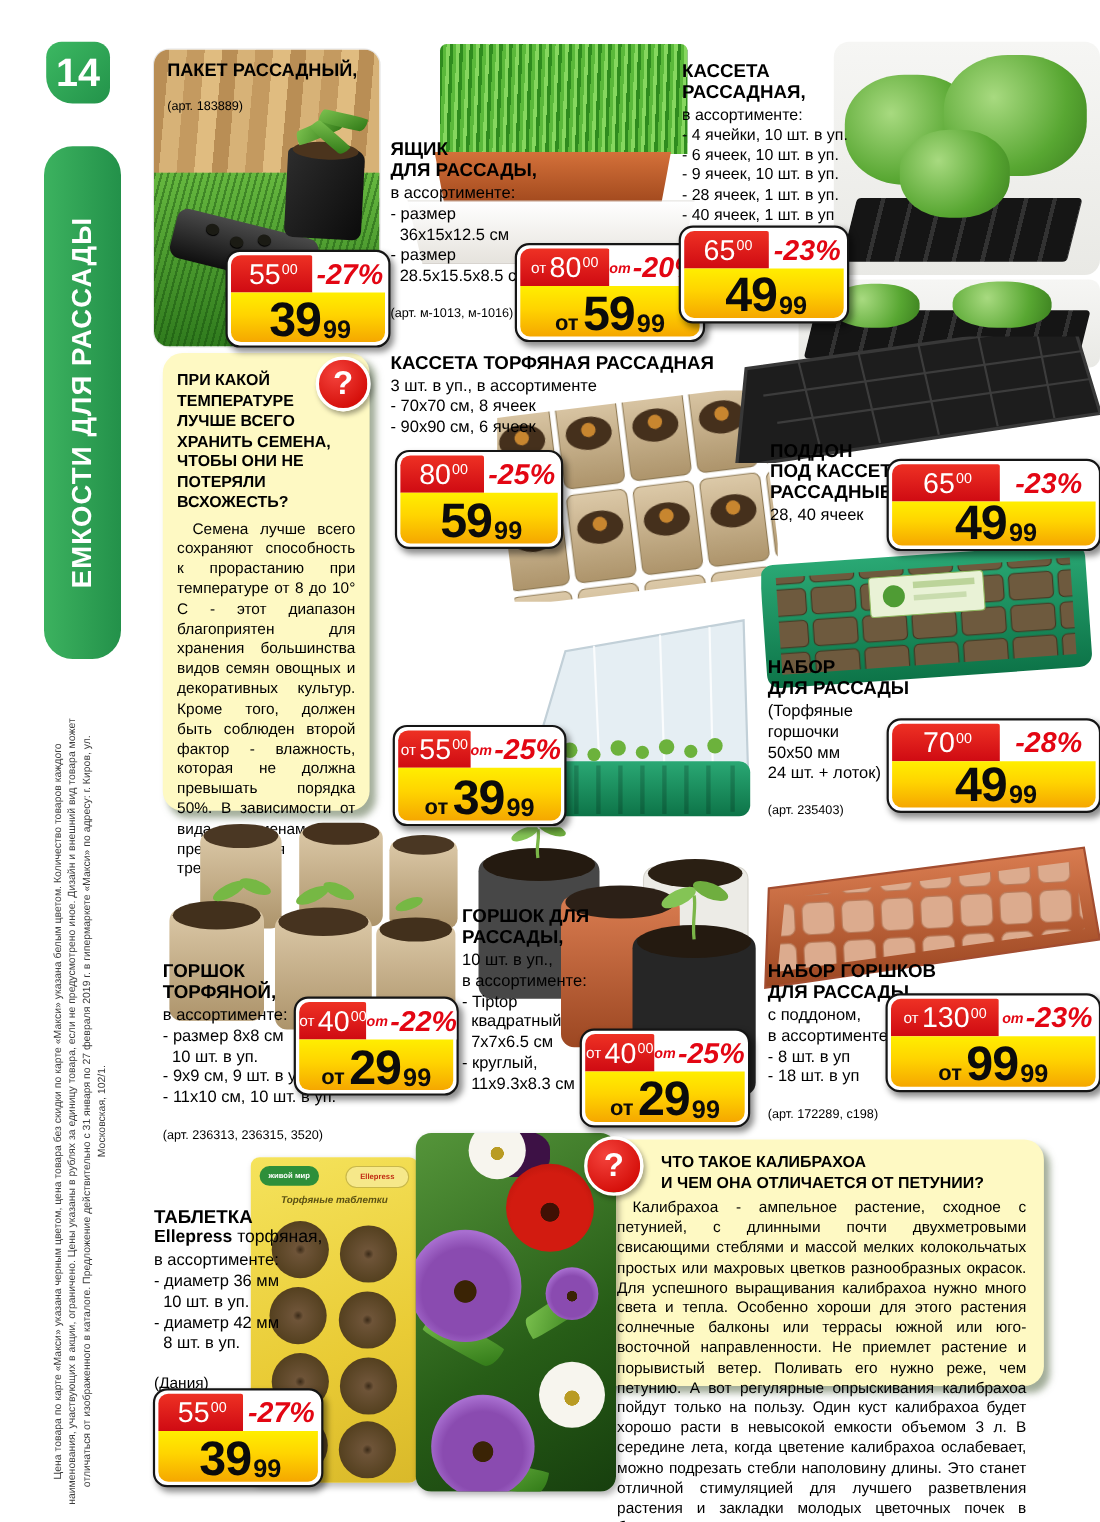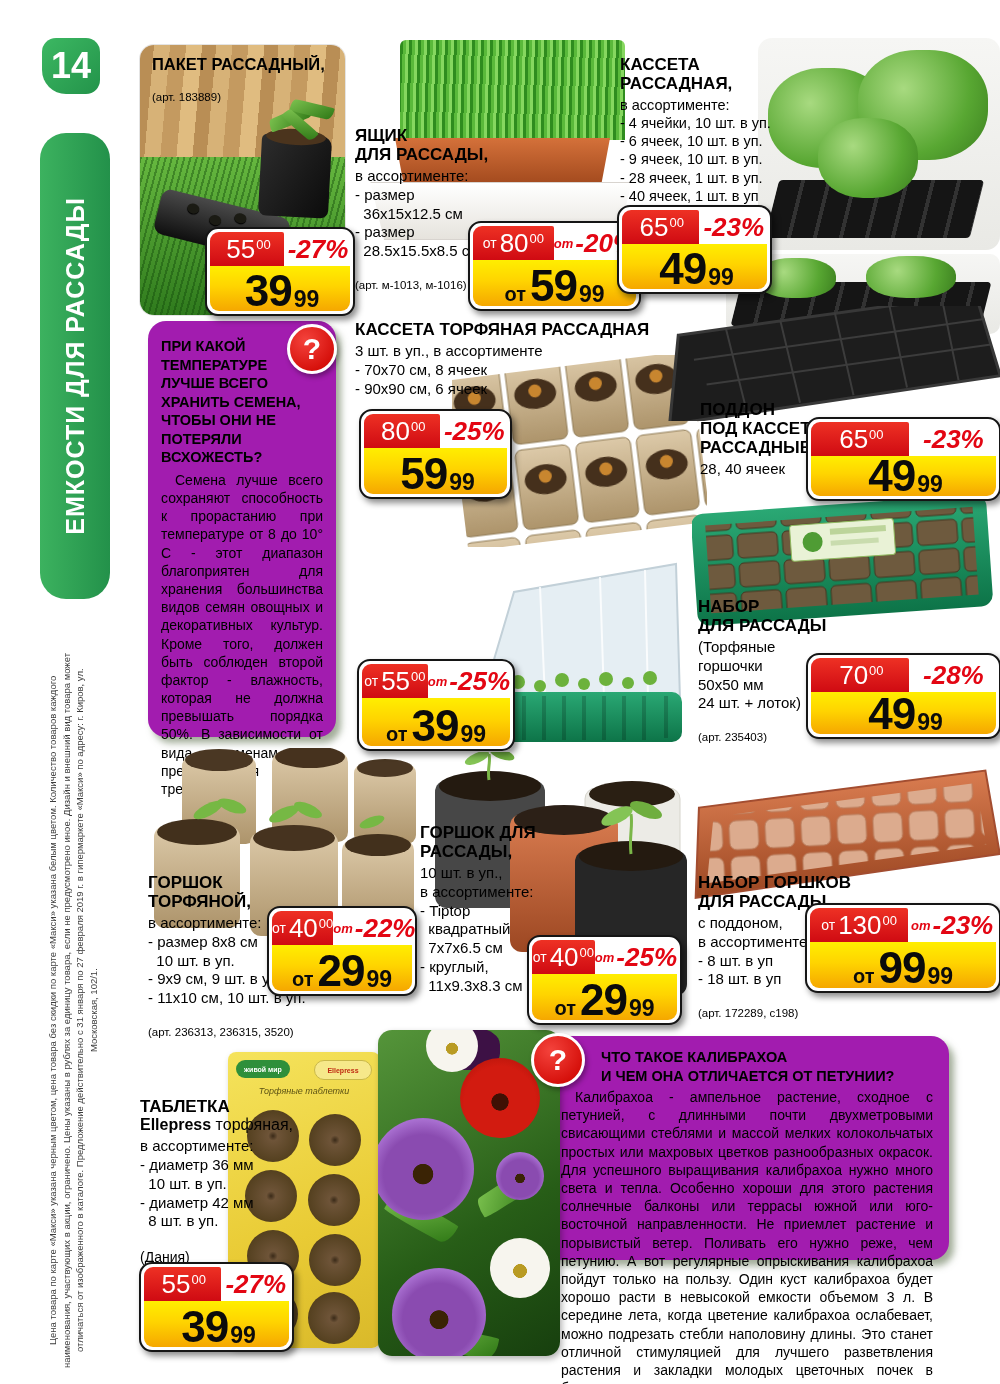--- a/index.html
+++ b/index.html
@@ -35,21 +35,21 @@
   .tg-sup{font-size:13px;line-height:1;margin:-9px 0 0 1px}
   .tg-pfx{font-size:14px;margin-right:3px}
   .tg-pfx2{font-size:13px;margin-right:2px}
   .tg-new{flex:1;background:linear-gradient(#ffee00,#ffd400 45%,#f5a700);border-radius:0 0 9px 9px;
        display:flex;align-items:flex-end;justify-content:center;color:#0b0b0b;font-weight:800}
   .tg-pfx3{font-size:20px;margin:12px 4px 0 0}
   .tg-num{font-size:44px;line-height:.9;letter-spacing:-1px}
   .tg-nsup{font-size:23px;line-height:1;margin:-12px 0 0 2px;font-weight:800}
 
   
-  .qbox{background:#a21caf;border-radius:18px;box-shadow:5px 6px 7px rgba(85,105,70,.55)}
+  .qbox{background:#fef9c3;border-radius:18px;box-shadow:5px 6px 7px rgba(85,105,70,.55)}
   .qbox .qt{font-weight:bold;font-size:14.5px;line-height:1.28}
   .qbox .qb{font-size:14px;line-height:1.3;text-align:justify;text-indent:14px;margin-top:4px}
   .qmark{position:absolute;width:48px;height:48px;border-radius:50%;z-index:6;
       background:radial-gradient(circle at 35% 30%,#f4433c,#d50f0a 75%);border:3px solid #fff;
       box-shadow:2px 3px 5px rgba(0,0,0,.35);color:#fff;font-weight:800;font-size:30px;
       display:flex;align-items:center;justify-content:center}
 
   
   .fl{position:absolute;border-radius:50%}
   .lv{position:absolute;background:linear-gradient(140deg,#7cc24f,#2e7715);
@@ -68,21 +68,21 @@
   .c1soil{position:absolute;left:4px;top:-6px;width:60px;height:16px;border-radius:50%;background:#4b341d}
   .p2grass{background:repeating-linear-gradient(92deg,#2f8c1e 0 3px,#5ab93a 3px 6px,#86d75f 6px 9px);border-radius:6px 6px 0 0}
   .p2orange{background:linear-gradient(#d4713a,#a34a1e);clip-path:polygon(0 0,100% 0,96% 100%,4% 100%)}
   .p2white{background:linear-gradient(#ffffff,#e6e3dd);clip-path:polygon(2% 0,98% 0,93% 100%,7% 100%);border:1px solid #d8d4cf}
   .photo3{background:linear-gradient(#f6f6f4,#e9e9e5);overflow:hidden}
   .tray3{position:absolute;background:repeating-linear-gradient(90deg,#151515 0 22px,#323232 22px 26px);transform:skewX(-14deg);border-radius:4px}
   .fol{position:absolute;border-radius:45%;background:radial-gradient(circle at 35% 35%,#a8da80,#58a732 60%,#3a7d1e)}
   .p11{left:228px;top:1052px;width:152px;height:296px;border-radius:8px;
       background:linear-gradient(160deg,#f5e35c,#e9cb35 60%,#d9b92a);box-shadow:2px 3px 6px rgba(0,0,0,.25);overflow:hidden}
   .pill{position:absolute;border-radius:10px;font-size:7px;display:flex;align-items:center;justify-content:center;font-weight:bold}
-  .p11cap{position:absolute;left:0;right:0;top:34px;text-align:center;font-style:italic;font-size:9px;color:#5c5214;font-weight:normal}
+  .p11cap{position:absolute;left:0;right:0;top:34px;text-align:center;font-style:italic;font-size:9px;color:#5c5214;font-weight:bold}
   .flphoto{left:378px;top:1030px;width:182px;height:326px;border-radius:14px;overflow:hidden;z-index:4;
       background:linear-gradient(150deg,#55953a,#275d17 60%,#173f0e);box-shadow:2px 3px 6px rgba(0,0,0,.3)}
 </style>
 </head>
 <body>
 
 <div class="page">
 
   <svg width="0" height="0" style="position:absolute" aria-hidden="true">
     <defs>

